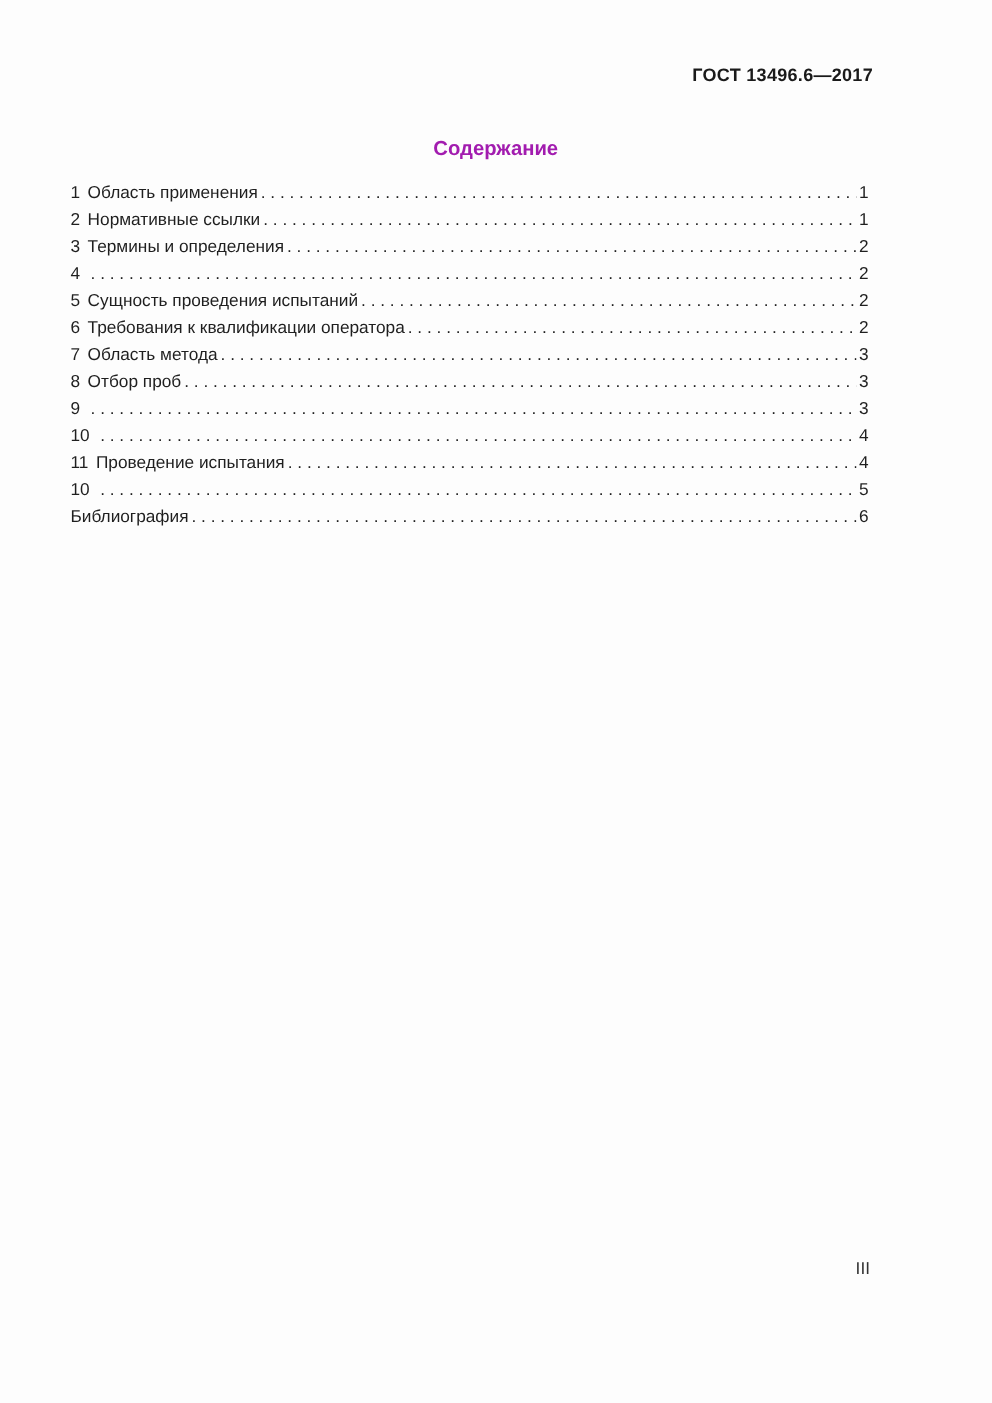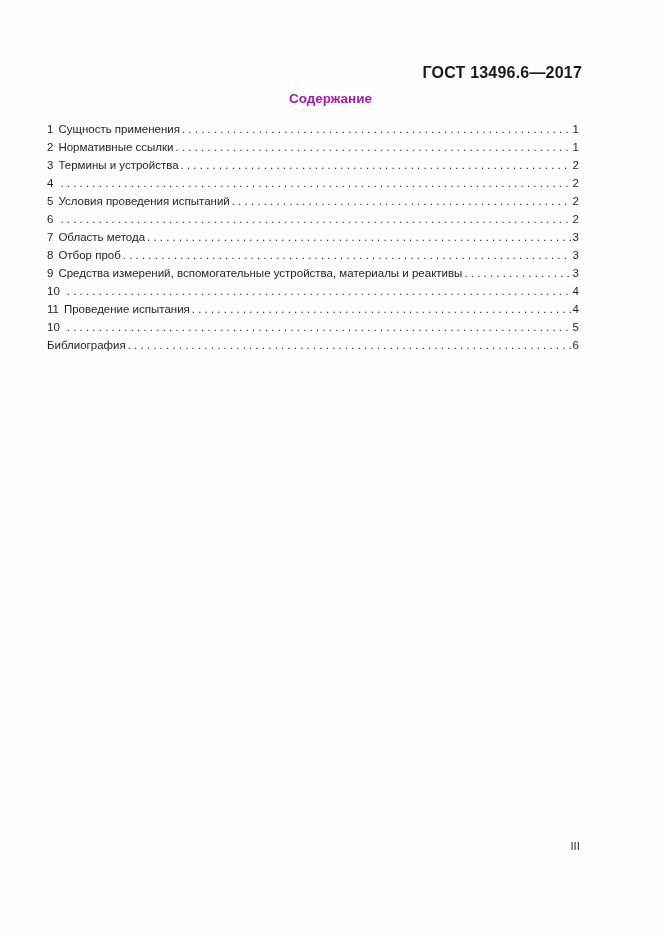--- a/index.html
+++ b/index.html
@@ -10,23 +10,23 @@
     width: 661px;
     height: 935px;
     background: #fdfdfd;
     font-family: "Liberation Sans", sans-serif;
     color: #1f1f1f;
     position: relative;
     overflow: hidden;
   }
   .doc-header {
     position: absolute;
-    top: 64px;
+    top: 43px;
     right: 79px;
-    font-size: 16px;
+    font-size: 12px;
     font-weight: bold;
     letter-spacing: 0.2px;
     color: #1a1a1a;
   }
   .doc-title {
     position: absolute;
     top: 91px;
     left: 0;
     width: 100%;
     text-align: center;
@@ -82,67 +82,67 @@
 </head>
 <body>
 
 <div class="doc-header">ГОСТ 13496.6—2017</div>
 
 <div class="doc-title">Содержание</div>
 
 <div class="toc">
   <div class="toc-row">
     <span class="toc-num">1</span>
-    <span class="toc-entry-title">Сущность применения</span>
+    <span class="toc-entry-title">Область применения</span>
     <span class="toc-dots"></span>
     <span class="toc-page">1</span>
   </div>
   <div class="toc-row">
     <span class="toc-num">2</span>
     <span class="toc-entry-title">Нормативные ссылки</span>
     <span class="toc-dots"></span>
     <span class="toc-page">1</span>
   </div>
   <div class="toc-row">
     <span class="toc-num">3</span>
-    <span class="toc-entry-title">Термины и устройства</span>
+    <span class="toc-entry-title">Термины и определения</span>
     <span class="toc-dots"></span>
     <span class="toc-page">2</span>
   </div>
   <div class="toc-row">
     <span class="toc-num">4</span>
     <span class="toc-dots"></span>
     <span class="toc-page">2</span>
   </div>
   <div class="toc-row">
     <span class="toc-num">5</span>
-    <span class="toc-entry-title">Условия проведения испытаний</span>
+    <span class="toc-entry-title">Сущность проведения испытаний</span>
     <span class="toc-dots"></span>
     <span class="toc-page">2</span>
   </div>
   <div class="toc-row">
     <span class="toc-num">6</span>
+    <span class="toc-entry-title">Требования к квалификации оператора</span>
     <span class="toc-dots"></span>
     <span class="toc-page">2</span>
   </div>
   <div class="toc-row">
     <span class="toc-num">7</span>
     <span class="toc-entry-title">Область метода</span>
     <span class="toc-dots"></span>
     <span class="toc-page">3</span>
   </div>
   <div class="toc-row">
     <span class="toc-num">8</span>
     <span class="toc-entry-title">Отбор проб</span>
     <span class="toc-dots"></span>
     <span class="toc-page">3</span>
   </div>
   <div class="toc-row">
     <span class="toc-num">9</span>
-    <span class="toc-entry-title">Средства измерений, вспомогательные устройства, материалы и реактивы</span>
     <span class="toc-dots"></span>
     <span class="toc-page">3</span>
   </div>
   <div class="toc-row">
     <span class="toc-num">10</span>
     <span class="toc-dots"></span>
     <span class="toc-page">4</span>
   </div>
   <div class="toc-row">
     <span class="toc-num">11</span>

